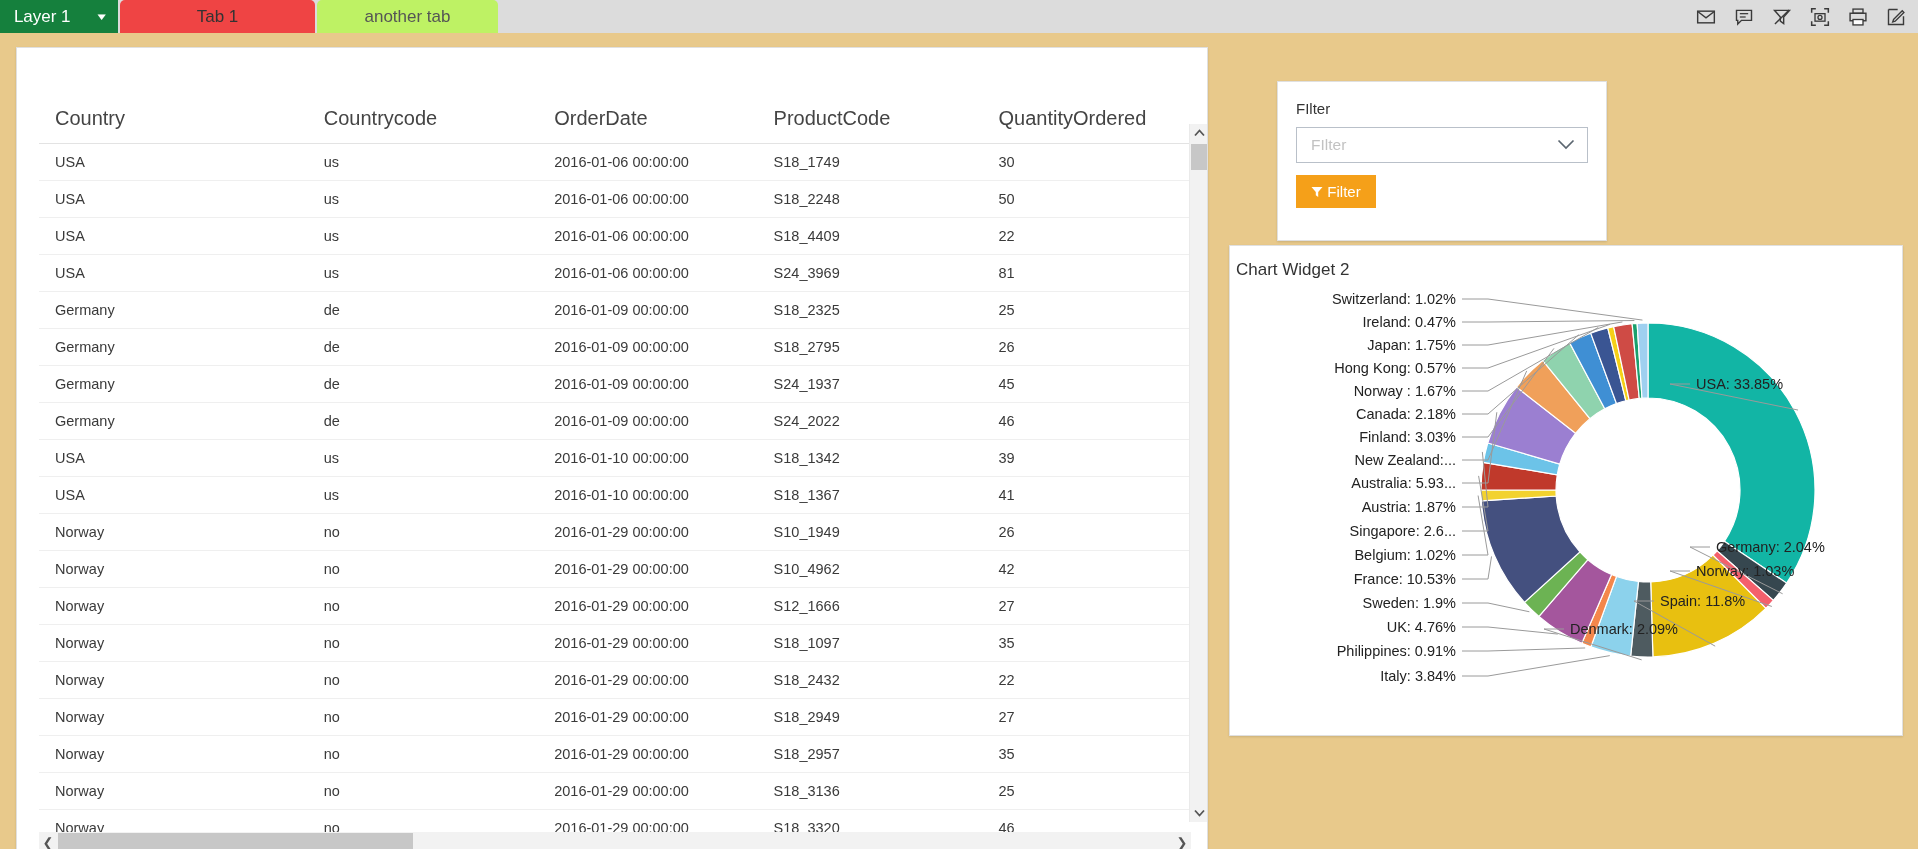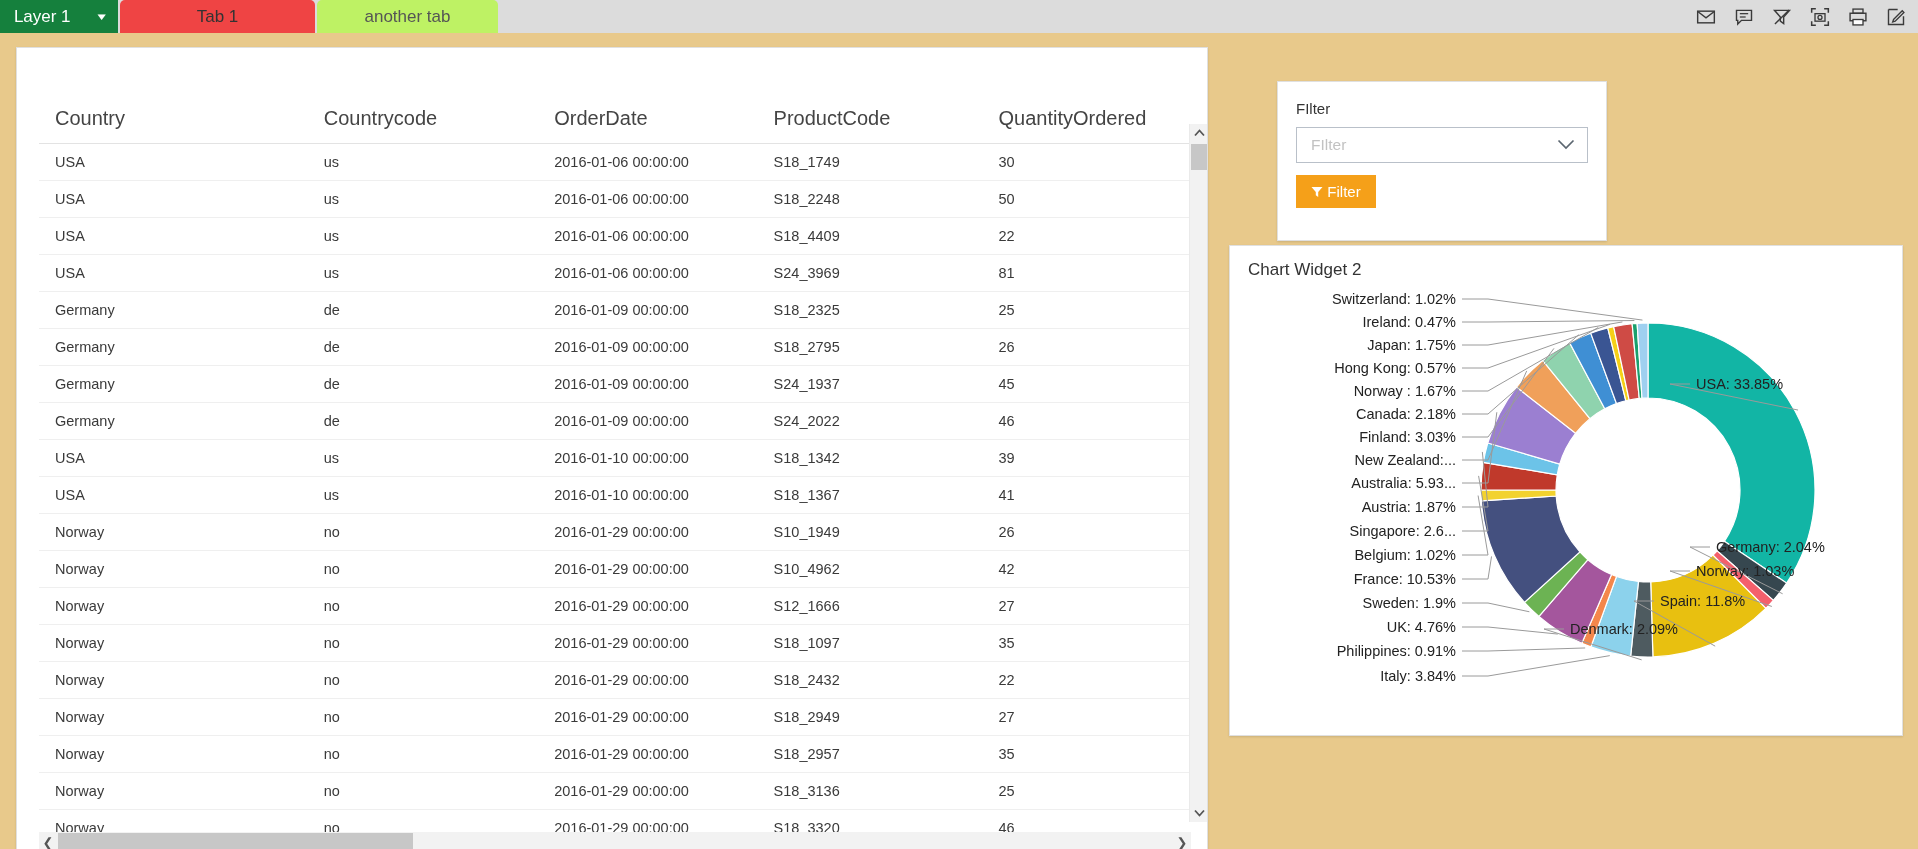--- a/index.html
+++ b/index.html
@@ -123,21 +123,21 @@
     display: inline-flex; align-items: center; justify-content: center; gap: 4px;
     font-size: 15px; cursor: pointer;
   }
   .f-btn .funnel { width: 12px; height: 12px; display:block; }
 
   
   #chart-card {
     position: absolute; left: 1229px; top: 212px; width: 674px; height: 491px;
     box-shadow: 0 1px 2px rgba(0,0,0,.12);
   }
-  .chart-title { font-size: 17px; color: #333; padding: 14px 0 0 18px; }
+  .chart-title { font-size: 17px; color: #333; padding: 14px 0 0 6px; }
   #pie-svg { position: absolute; left: 0; top: 26px; width: 674px; height: 465px; }
   .pielabel { font-size: 14.5px; fill: #222; font-family: "Liberation Sans", sans-serif; }
   .leader { stroke: #9a9a9a; stroke-width: 1; fill: none; }
 </style>
 </head>
 <body>
 
 <div id="app">
 
   <div class="topbar">

